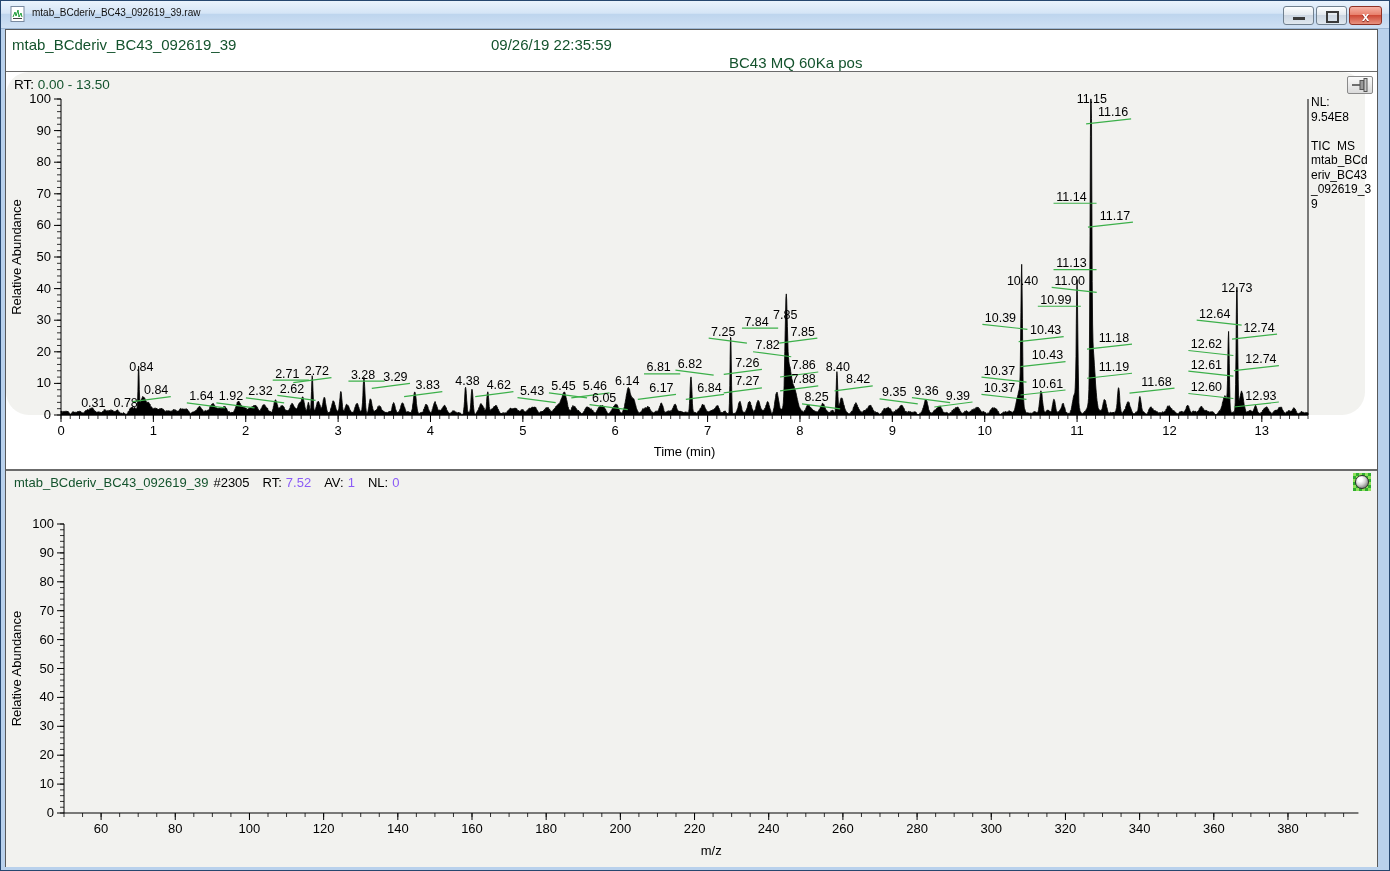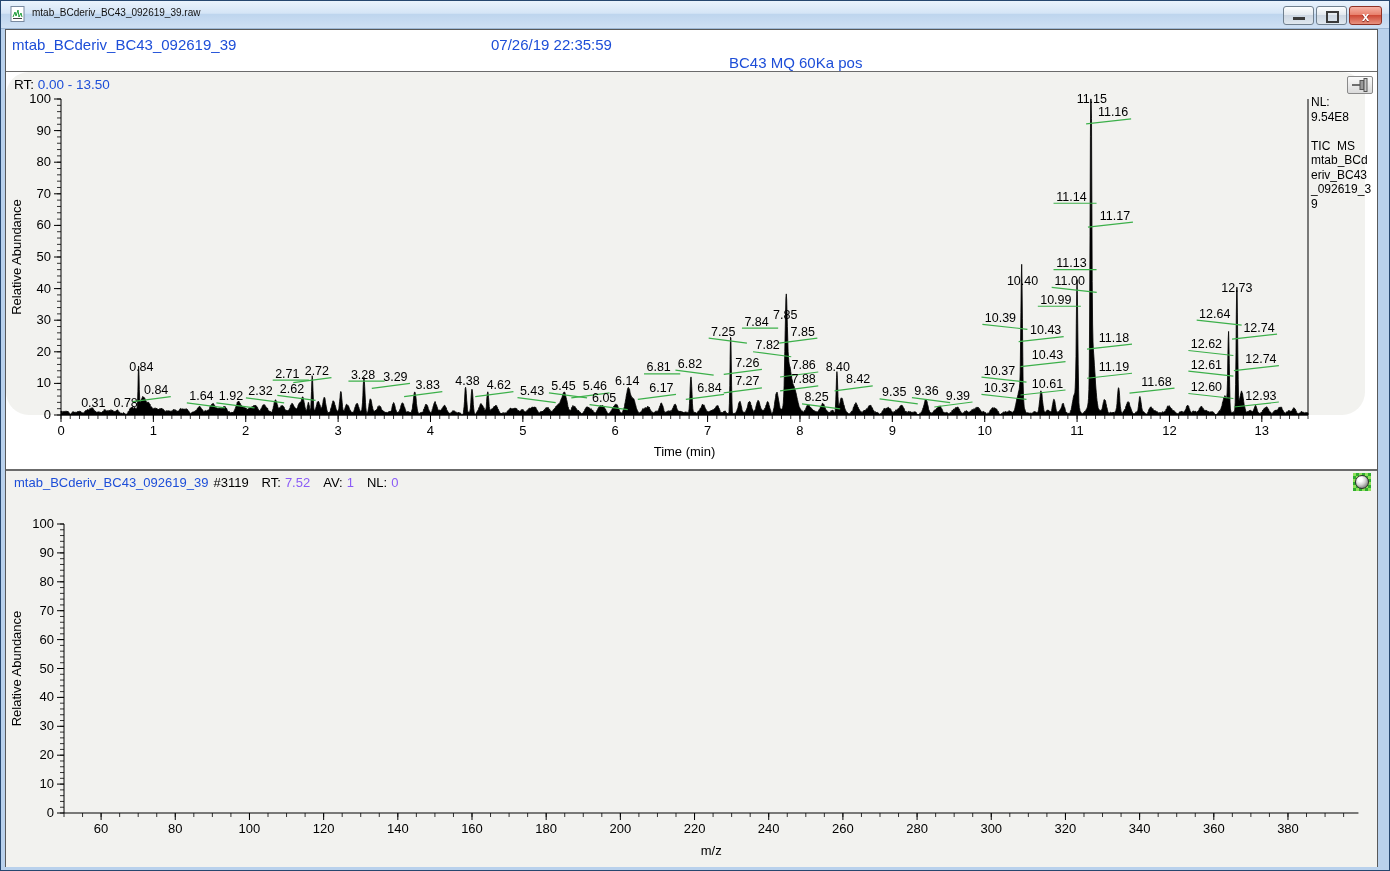--- a/index.html
+++ b/index.html
@@ -11,21 +11,21 @@
   .doc-icon{position:absolute;left:9px;top:5px;width:16px;height:16px;}
   .title-text{position:absolute;left:31px;top:6px;font-size:10px;color:#111;}
   .win-buttons{position:absolute;top:5px;right:7px;display:flex;gap:2px;}
   .wbtn{width:31px;height:19px;border:1px solid #70808f;border-radius:3px;padding:0;position:relative;
     background:linear-gradient(#fdfefe,#e3e9ef 45%,#ccd6e2 50%,#e0e8ef);}
   .wbtn.close{width:33px;background:linear-gradient(#f6b3a5,#e8826e 45%,#ce4a37 50%,#e8927f);border-color:#8f3225;}
   .glyph-min{position:absolute;left:9px;bottom:4px;width:12px;height:3px;background:#3a3a3a;}
   .glyph-max{position:absolute;left:9px;top:4px;width:9px;height:8px;border:2px solid #3a3a3a;background:transparent;}
   .glyph-close{position:absolute;left:0;right:0;top:1px;text-align:center;color:#fff;font-weight:bold;font-size:13px;line-height:17px;text-shadow:0 1px 1px #7a241a;}
   .content{position:absolute;left:4px;right:11px;top:28px;bottom:3px;background:#ffffff;border:1px solid #595959;}
-  .blue{color:#1d4ed8;}
+  .blue{color:#14532d;}
   .info-header{position:absolute;left:0;top:0;right:0;height:40px;background:#fff;font-size:15px;}
   .ih-file{position:absolute;left:6px;top:6px;}
   .ih-date{position:absolute;left:485px;top:6px;}
   .ih-sample{position:absolute;left:723px;top:24px;}
   .cell-divider{position:absolute;left:0;right:0;background:#6b6b6b;}
   .d1{top:41px;height:1px;}
   .d2{top:439px;height:2px;}
   .chrom-region{position:absolute;left:0;right:12px;top:42px;height:343px;background:#f2f2ef;border-radius:23px;}
   .spec-region{position:absolute;left:0;right:0;top:441px;height:396px;background:#f2f2ef;}
   .rt-header{position:absolute;left:8px;top:5px;font-size:13.5px;z-index:3;}
@@ -69,21 +69,21 @@
         </button>
       <button class="wbtn close">
           <span class="glyph-close">x</span>
         </button>
     </div>
   </div>
 
   <div class="content">
     <div class="info-header">
       <span class="blue ih-file">mtab_BCderiv_BC43_092619_39</span>
-      <span class="blue ih-date">07/26/19 22:35:59</span>
+      <span class="blue ih-date">09/26/19 22:35:59</span>
       <span class="blue ih-sample">BC43 MQ 60Ka pos</span>
     </div>
     <div class="cell-divider d1"></div>
 
     <div class="chrom-region">
       <div class="rt-header">
         <span class="k">RT:</span>
         <span class="blue">0.00 - 13.50</span>
       </div>
       <button class="pin-btn">
@@ -469,21 +469,21 @@
             <text x="1254.891111111111" y="327.516" text-anchor="middle" font-size="12.5">12.93</text>
             <line x1="1227.891111111111" y1="335.016" x2="1272.891111111111" y2="330.016" stroke="#3cb04a" stroke-width="1.2"></line>
           </g>
         </svg>
     </div>
 
     <div class="cell-divider d2"></div>
 
     <div class="spec-region">
       <div class="spec-h1">
-        <span class="blue">mtab_BCderiv_BC43_092619_39</span><span class="scan">#3119</span><span class="stat-k">RT:</span><span class="stat-v">7.52</span><span class="stat-k">AV:</span><span class="stat-v">1</span><span class="stat-k">NL:</span><span class="stat-v">0</span>
+        <span class="blue">mtab_BCderiv_BC43_092619_39</span><span class="scan">#2305</span><span class="stat-k">RT:</span><span class="stat-v">7.52</span><span class="stat-k">AV:</span><span class="stat-v">1</span><span class="stat-k">NL:</span><span class="stat-v">0</span>
       </div>
       <div class="ball-icon">
           <div class="sphere"></div>
         </div>
       <svg id="specSvg" class="plot" width="1373" height="396">
           <g>
             <line x1="58.00999999999999" y1="53" x2="58.00999999999999" y2="342" stroke="#000000"></line>
             <line x1="58.00999999999999" y1="342" x2="1352.451" y2="342" stroke="#000000"></line>
             <line x1="58.00999999999999" y1="342" x2="58.00999999999999" y2="346" stroke="#000000" stroke-width="0.8"></line>
             <line x1="76.55499999999999" y1="342" x2="76.55499999999999" y2="346" stroke="#000000" stroke-width="0.8"></line>

